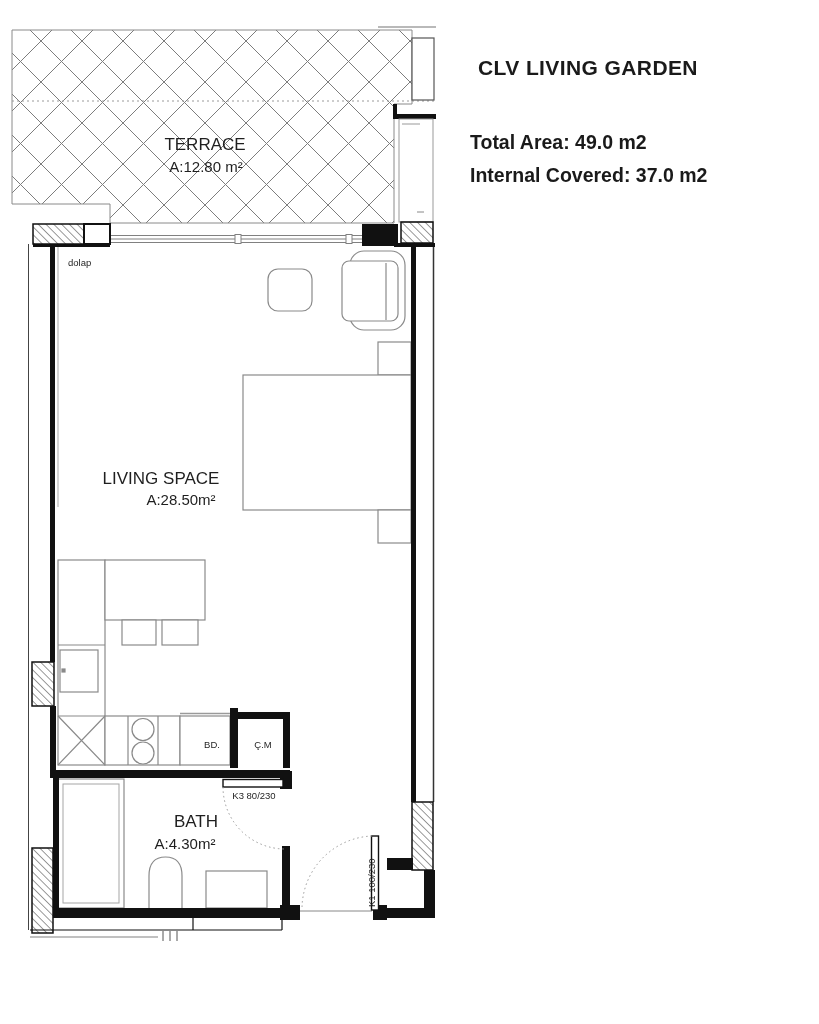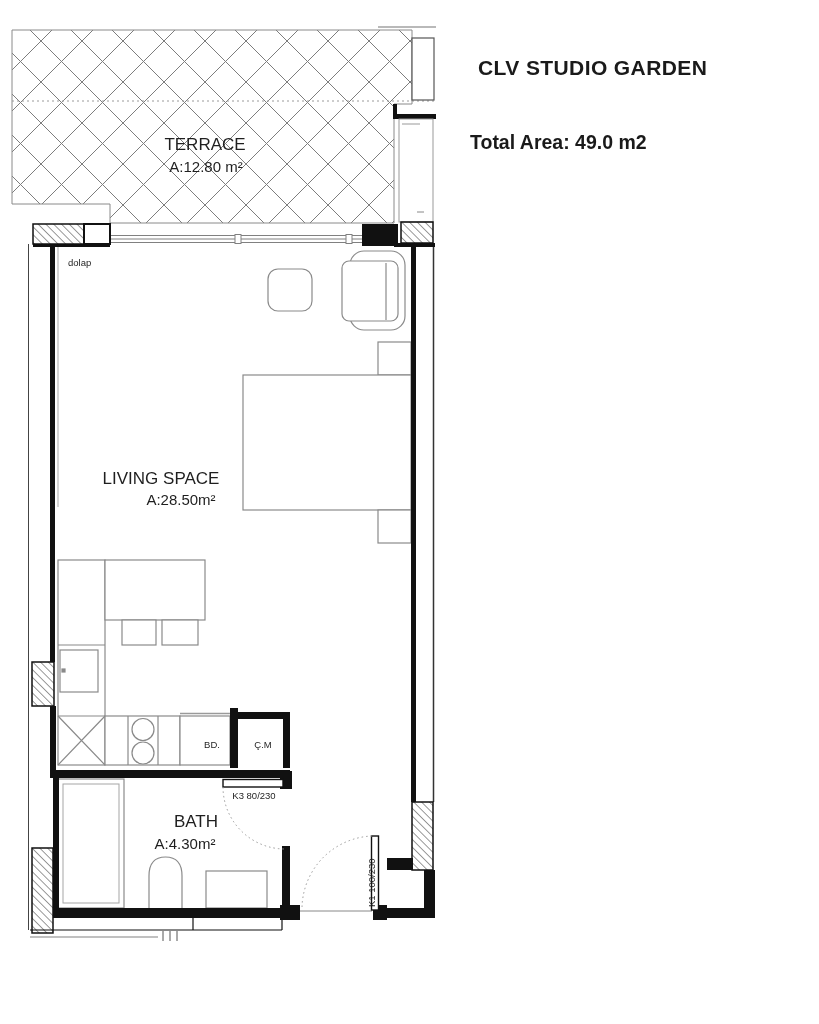--- a/index.html
+++ b/index.html
@@ -149,19 +149,20 @@
       <text x="212" y="748" text-anchor="middle" class="tiny">BD.</text>
       <text x="263" y="748" text-anchor="middle" class="tiny">Ç.M</text>
       <text x="254" y="799" text-anchor="middle" class="tiny">K3 80/230</text>
       <text x="196" y="827" text-anchor="middle" class="room-name">BATH</text>
       <text x="185" y="849" text-anchor="middle" class="room-area">A:4.30m²</text>
       <text transform="translate(375,907) rotate(-90)" class="tiny" text-anchor="start">K1 100/230</text>
     </g>
   </svg>
 
   <div class="info">
-    <div class="title">CLV STUDIO GARDEN</div>
+    <div class="title">CLV LIVING GARDEN</div>
     <div class="stats">
       <div class="stat">Total Area: 49.0 m2</div>
+      <div class="stat">Internal Covered: 37.0 m2</div>
     </div>
   </div>
 
 </div>
 
 </body></html>

